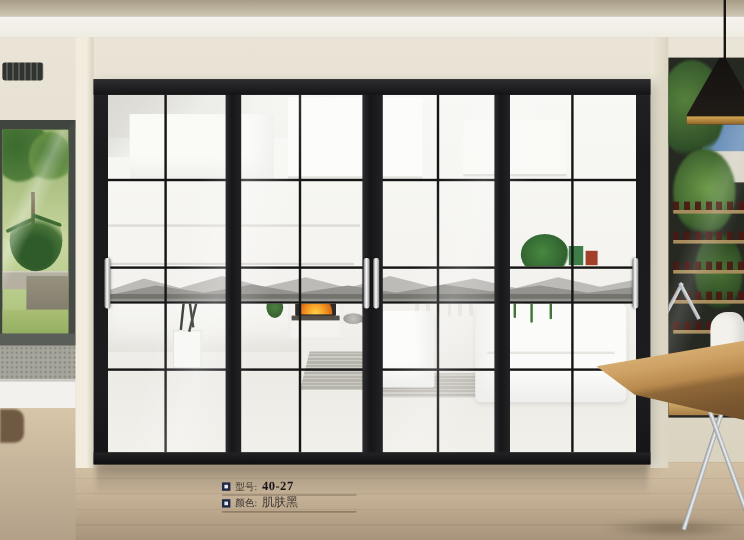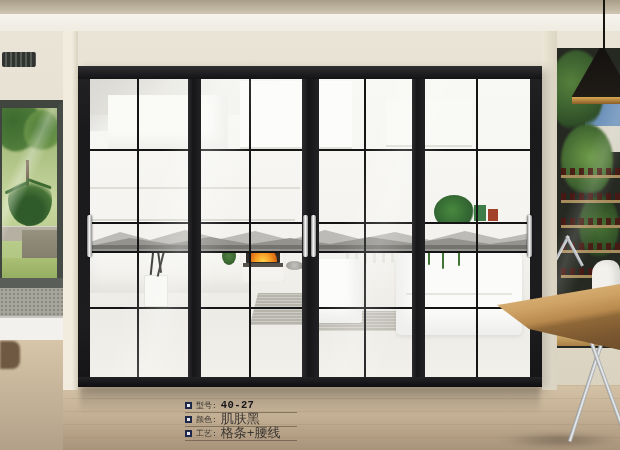--- a/index.html
+++ b/index.html
@@ -1,17 +1,17 @@
 <!DOCTYPE html>
 <html><head>
 <meta charset="utf-8">
 <style>
   html,body{margin:0;padding:0;background:#888;}
   .canvas{position:relative;width:620px;height:450px;overflow:hidden;
-          font-family:Liberation Mono, monospace;background:#c4b5fd;}
+          font-family:Liberation Serif, serif;background:#c4b5fd;}
   .abs{position:absolute;}
 
   
   .ceiling-band{left:0;top:0;width:620px;height:14px;background:linear-gradient(180deg,#a89d87,#cfc7b3);}
   .soffit{left:0;top:14px;width:620px;height:17px;background:linear-gradient(180deg,#f5f3ec,#efece2);}
   .wall{left:0;top:31px;width:620px;height:359px;background:linear-gradient(180deg,#e9e4d6 0%,#e3ddcd 60%,#d9d2bf 100%);}
   .floor{left:0;top:385px;width:620px;height:65px;
          background:repeating-linear-gradient(180deg,rgba(110,85,60,.10) 0 1px,transparent 1px 13px),
                     linear-gradient(180deg,#d3c1a6 0%,#c5b195 45%,#a8937b 100%);}
   .floor-left{left:0;top:333px;width:63px;height:117px;
@@ -140,21 +140,21 @@
         background:linear-gradient(170deg,#e2c188 0%,#cfa265 34%,#b98a4e 52%,#8f6838 60%,#7c5830 80%,#6f4e2a 100%);}
   .leg-chrome{width:4px;height:112px;background:linear-gradient(90deg,#8c9195,#eef0f2 55%,#9fa4a8);}
 
   
   .specs{left:185px;top:401px;width:120px;}
   .spec-row{display:flex;align-items:center;gap:4px;width:112px;
             border-bottom:1px solid rgba(70,60,45,.5);padding-bottom:2px;margin-bottom:2px;}
   .sq{width:7px;height:7px;background:#1e2949;display:flex;align-items:center;justify-content:center;flex:0 0 auto;}
   .sq-in{width:3px;height:3px;background:#e8e8ee;}
   .lbl{font-size:8px;line-height:9px;color:#3a3632;white-space:nowrap;}
-  .val{font-size:13px;line-height:9px;color:#3a3632;white-space:nowrap;}
+  .val{font-size:10px;line-height:9px;color:#3a3632;white-space:nowrap;}
   .spec-row.model .val{font-size:10.5px;font-weight:bold;color:#17151a;letter-spacing:.4px;}
 </style>
 </head>
 <body>
 
 <div class="canvas">
 
   <div class="abs ceiling-band"></div>
   <div class="abs soffit"></div>
   <div class="abs wall"></div>
@@ -295,22 +295,15 @@
       <span class="lbl">型号:</span>
       <span class="val">40-27</span>
     </div>
     <div class="spec-row">
       <span class="sq">
           <span class="sq-in"></span>
         </span>
       <span class="lbl">颜色:</span>
       <span class="val">肌肤黑</span>
     </div>
-    <div class="spec-row">
-      <span class="sq">
-          <span class="sq-in"></span>
-        </span>
-      <span class="lbl">工艺:</span>
-      <span class="val">格条+腰线</span>
-    </div>
   </div>
 
 </div>
 
 </body></html>

